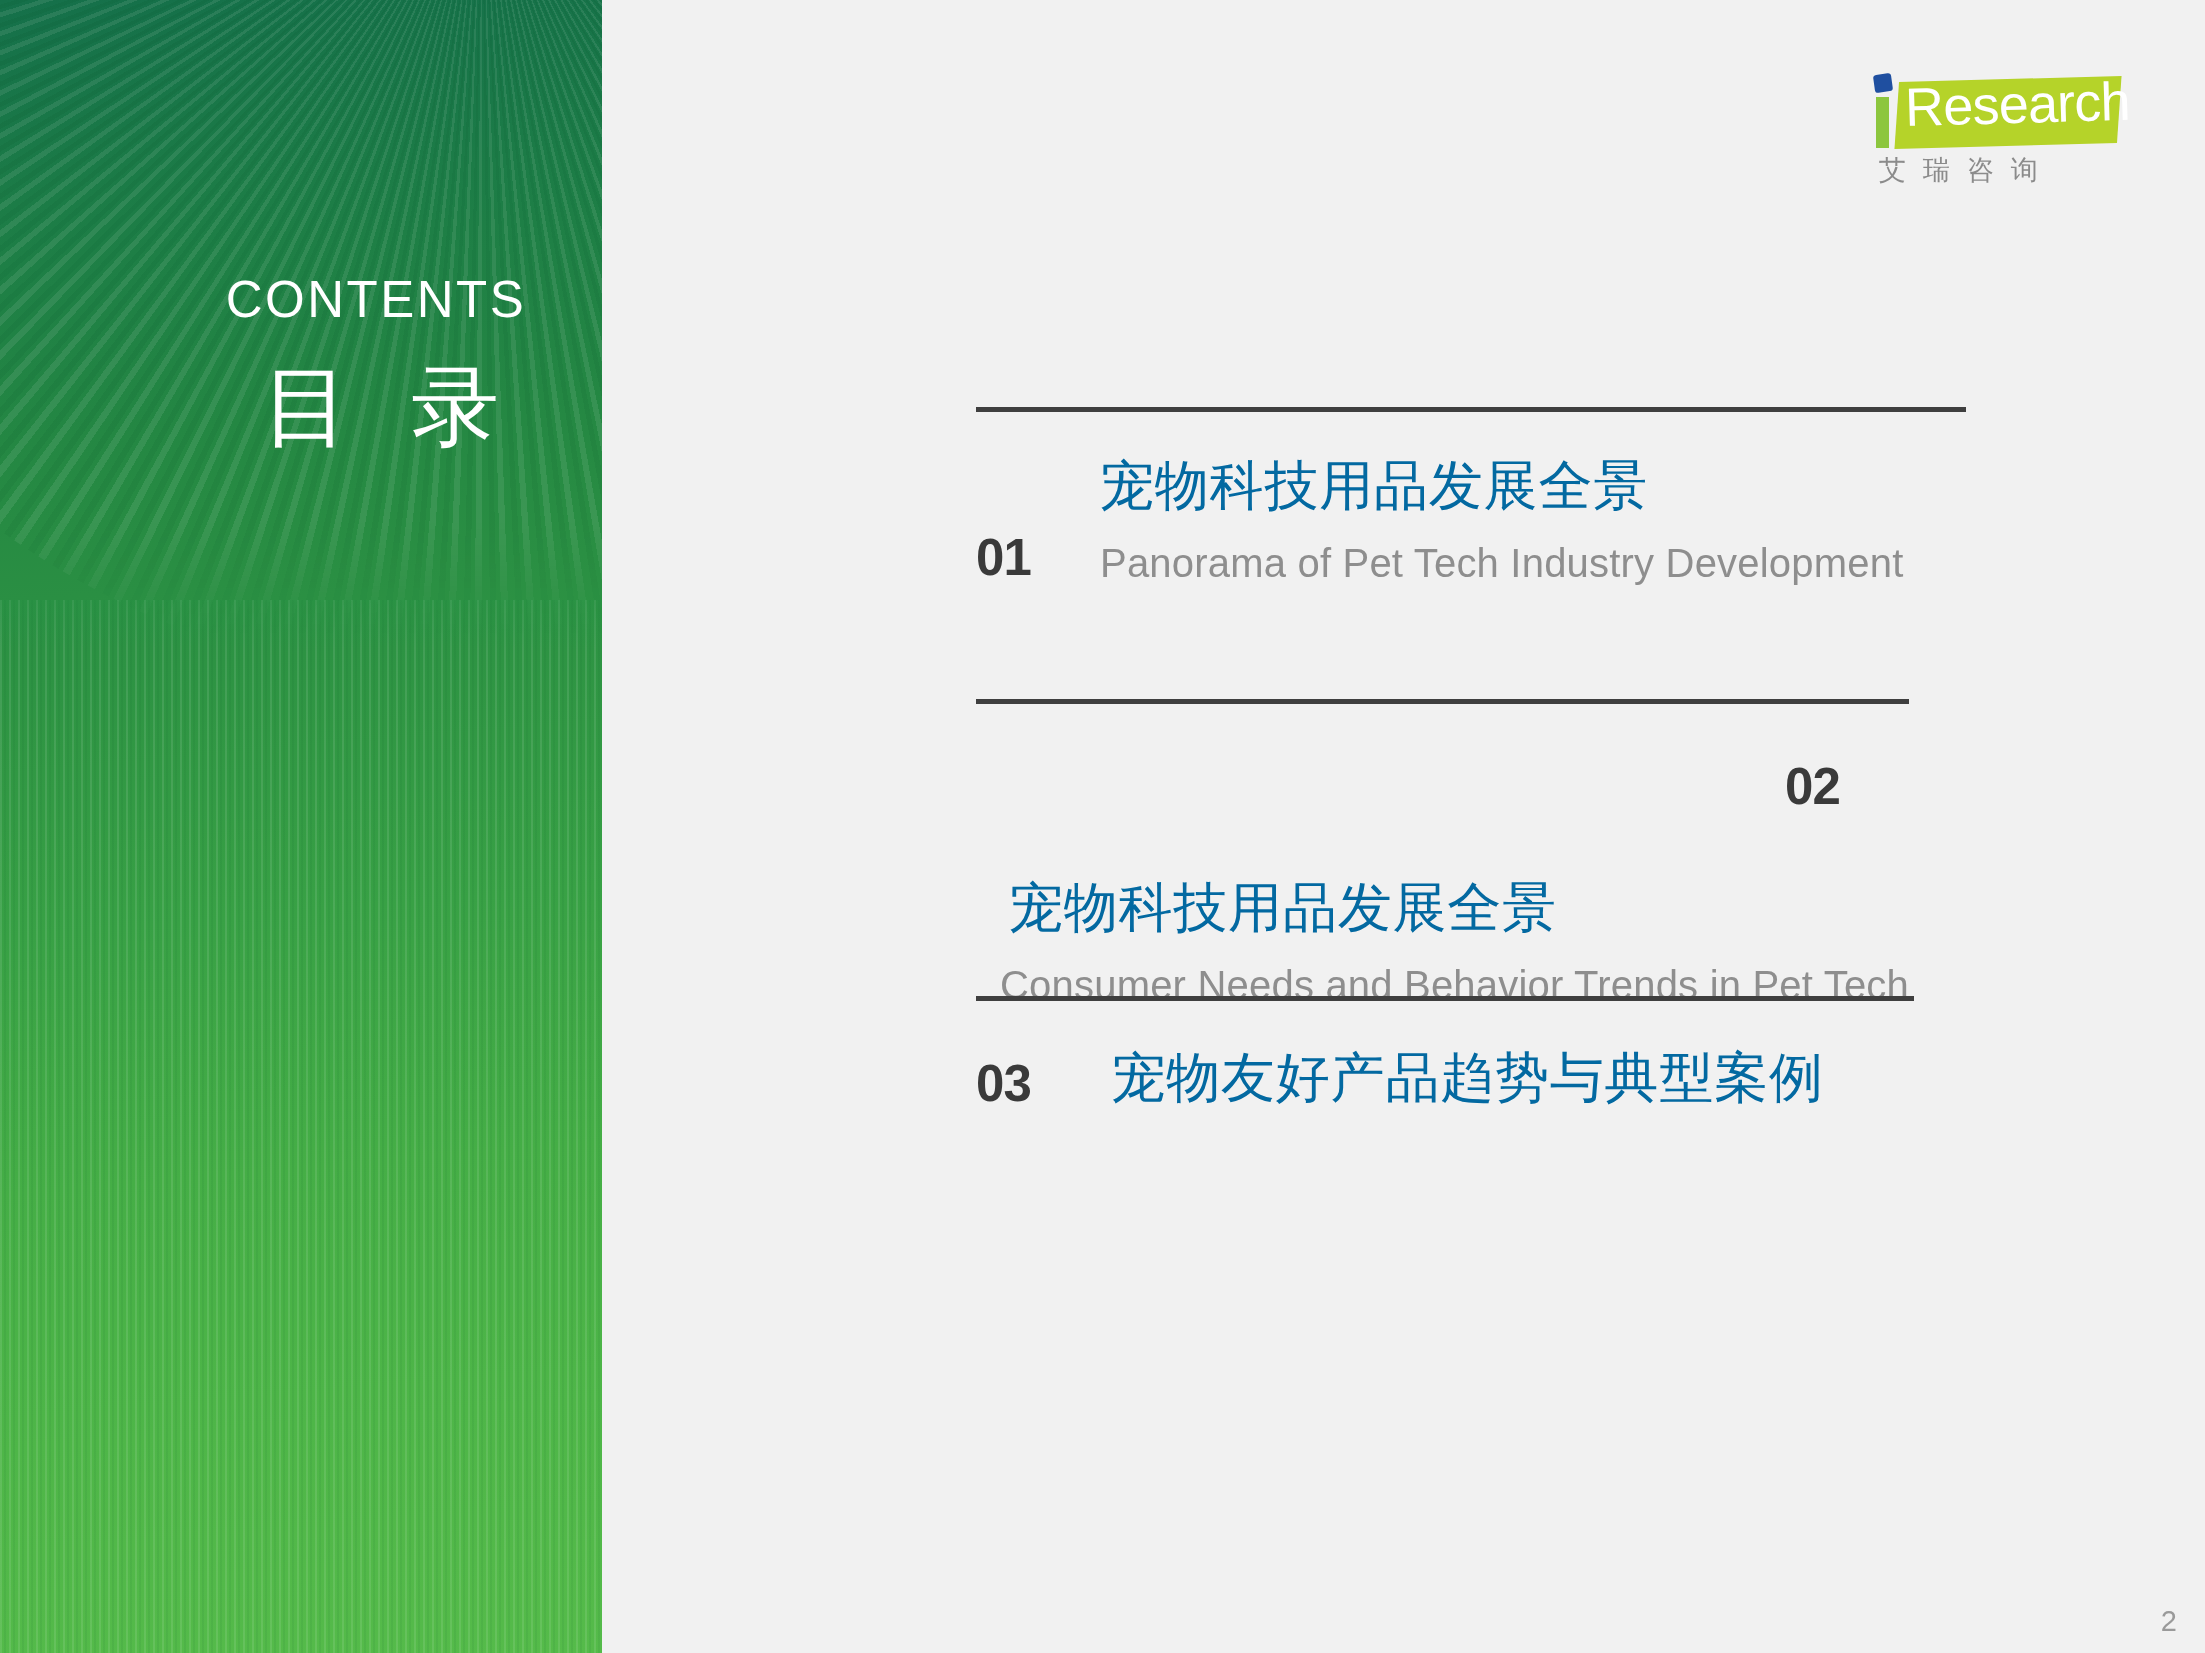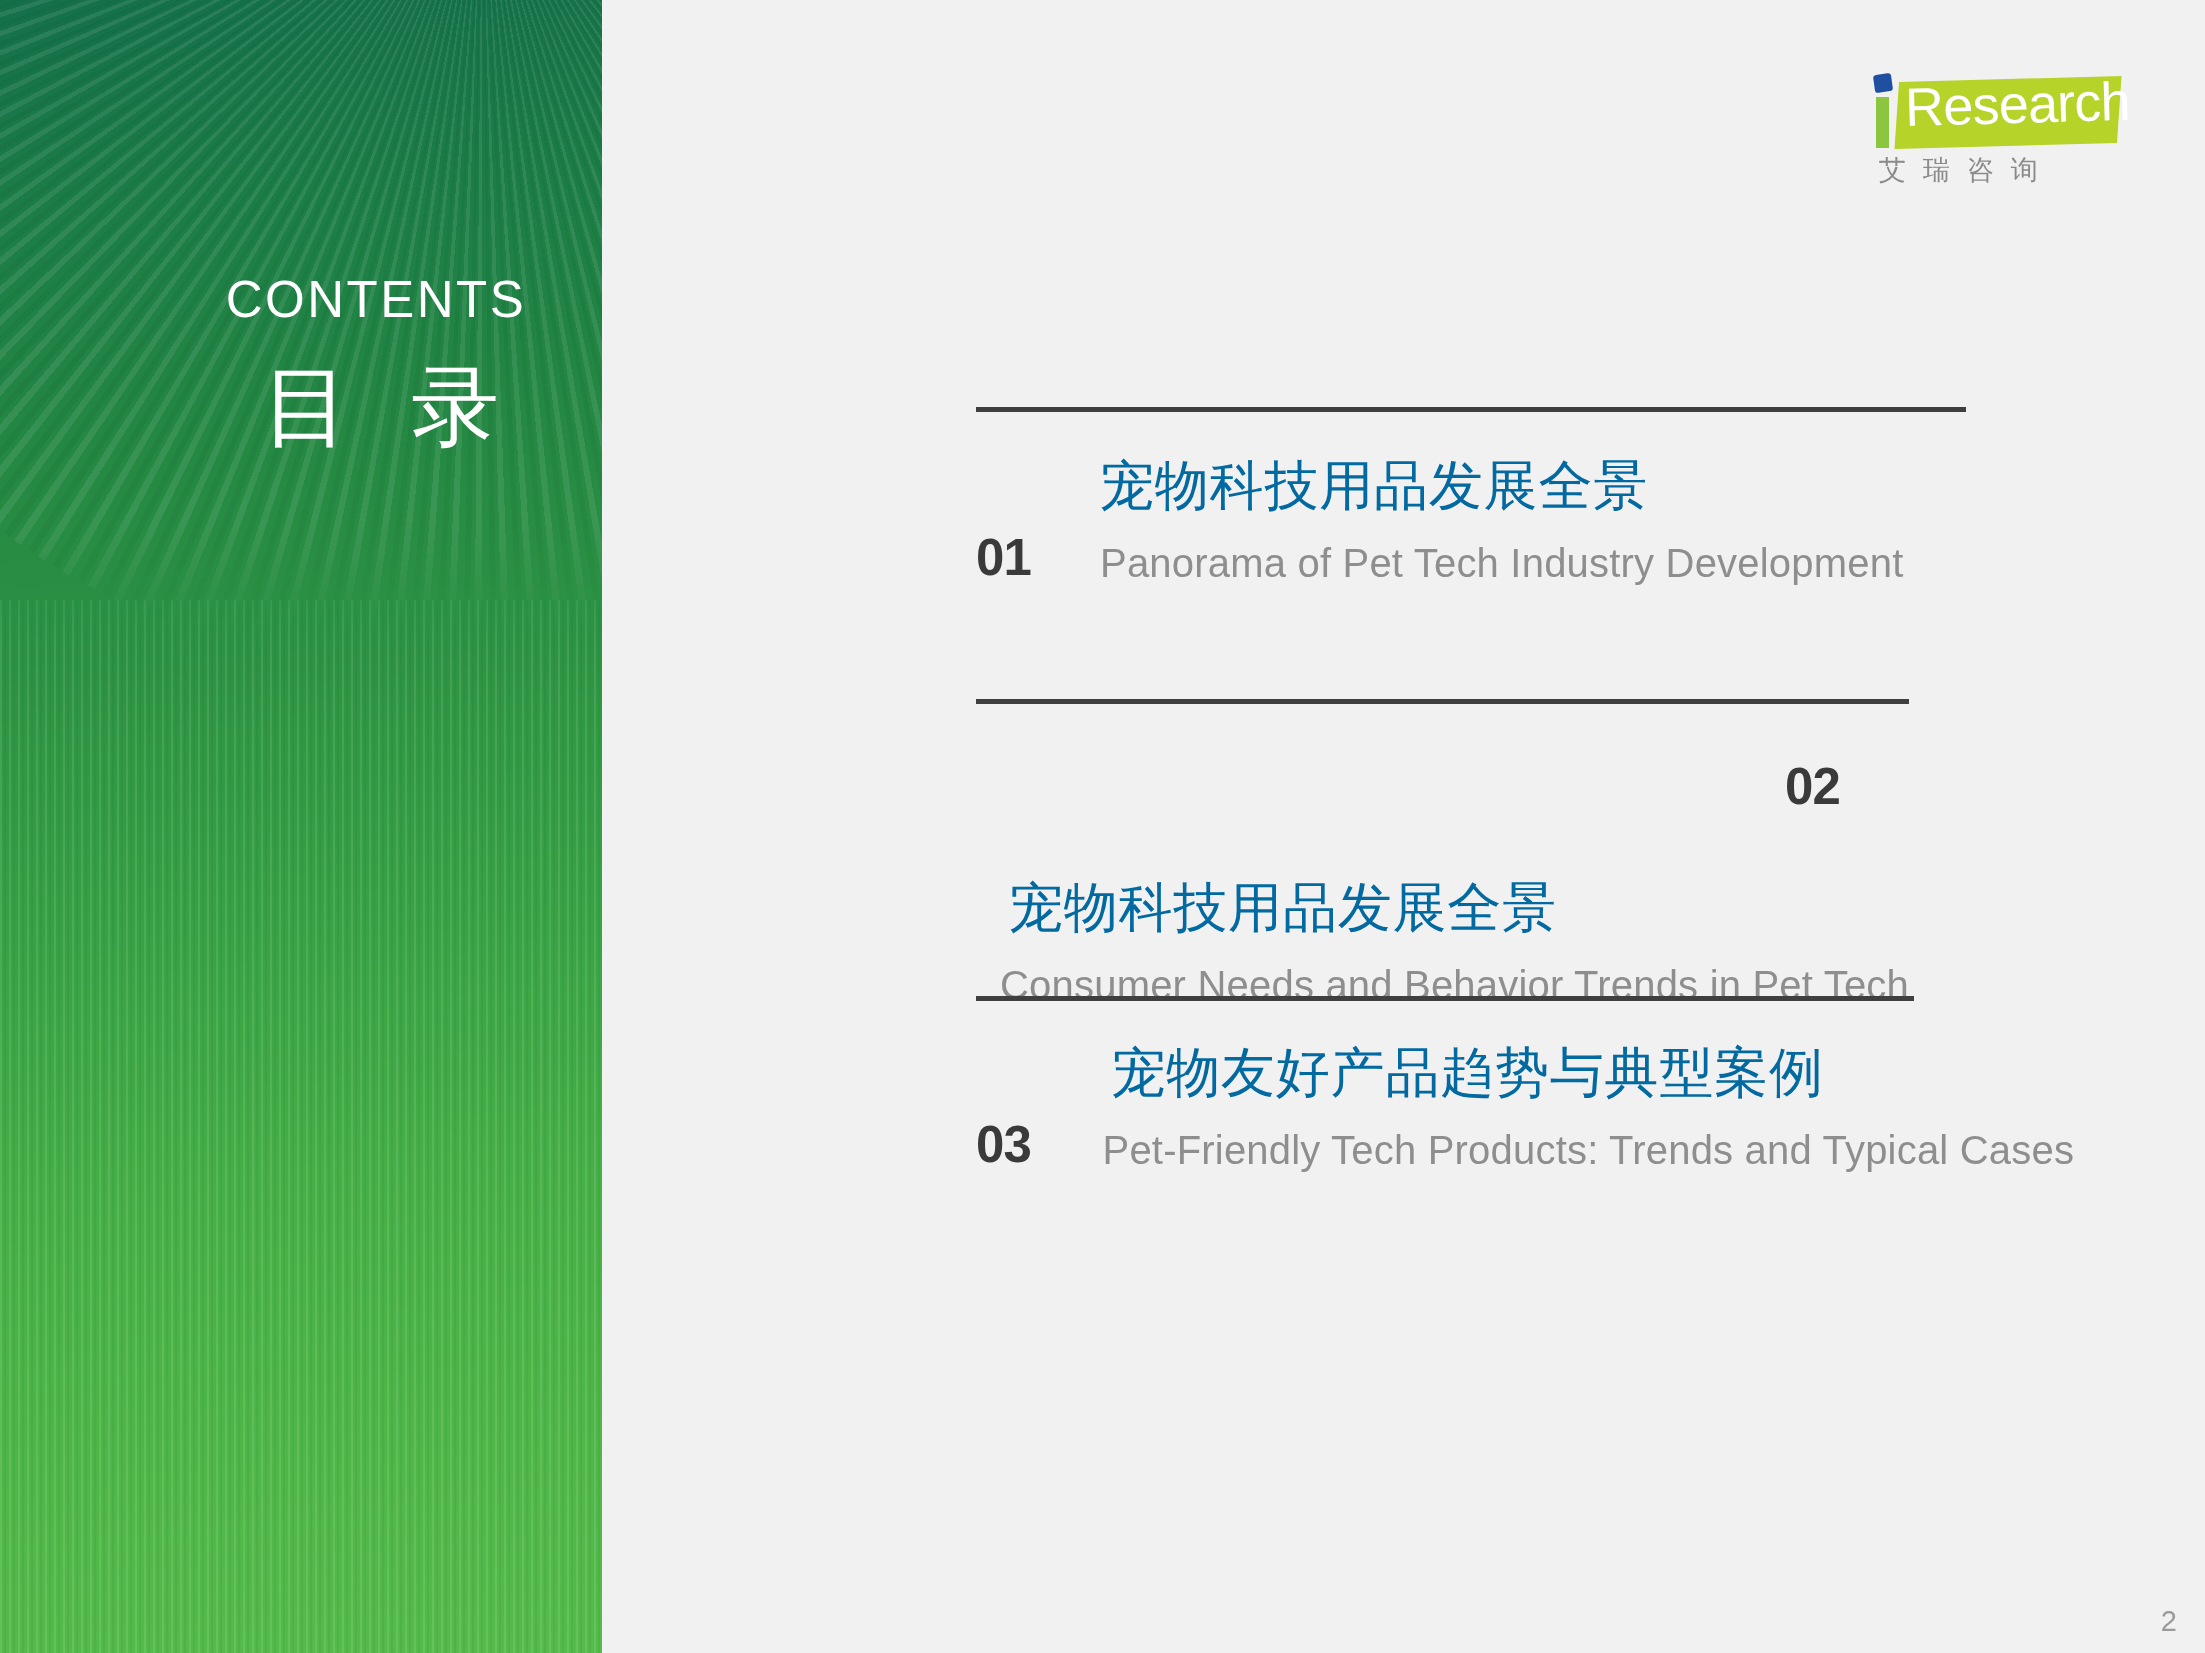--- a/index.html
+++ b/index.html
@@ -308,21 +308,20 @@
         </div>
       </div>
     </div>
 
     <div class="toc-entry e3">
       <div class="toc-rule"></div>
       <div class="toc-row">
         <div class="toc-num">03</div>
         <div class="toc-texts">
           <div class="toc-zh">宠物友好产品趋势与典型案例</div>
-          <div class="toc-en">Pet-Friendly Tech Products: Trends and Typical Cases</div>
         </div>
       </div>
     </div>
 
   </div>
 
   <div class="page-number">2</div>
 
 </div>
 

